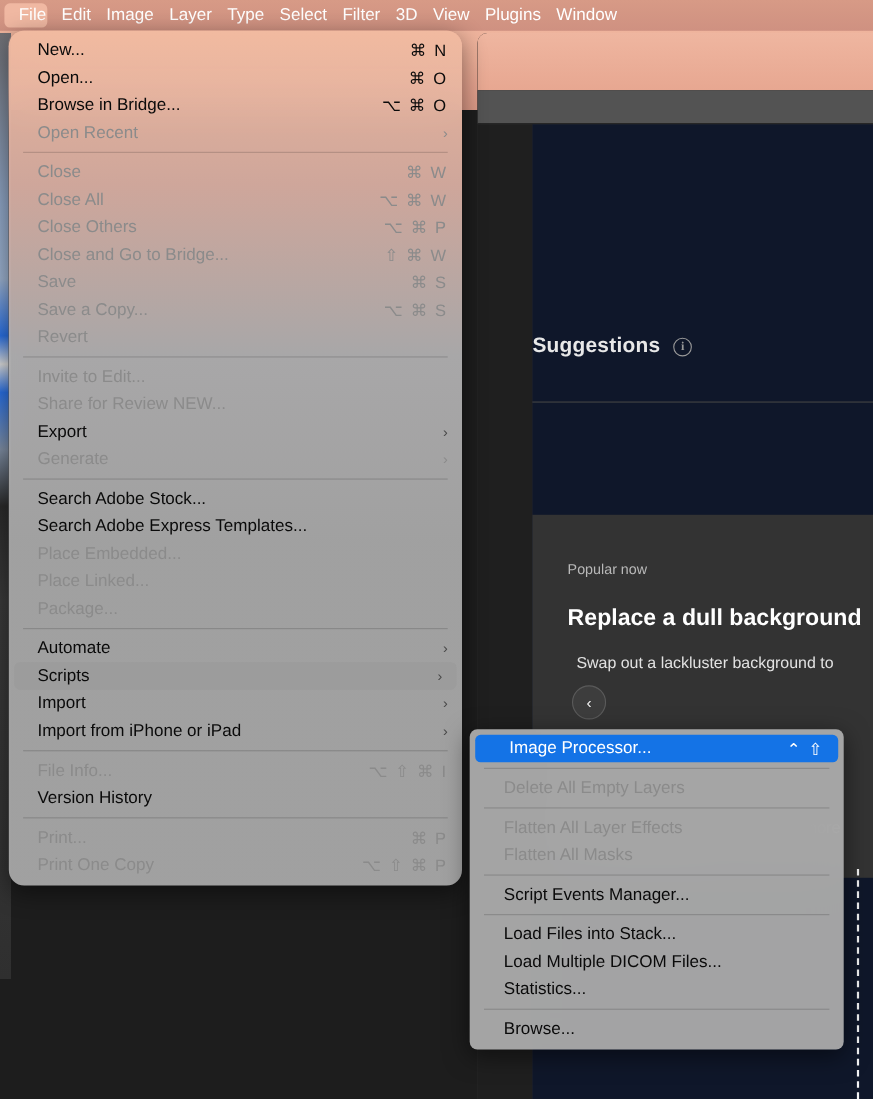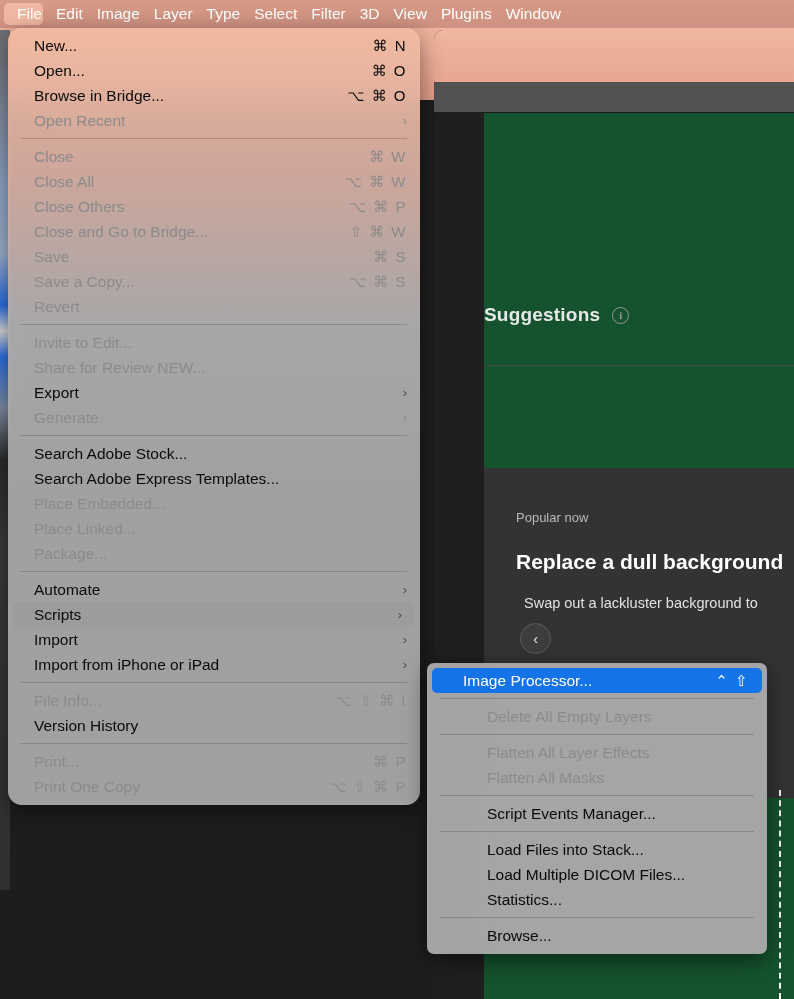--- a/index.html
+++ b/index.html
@@ -30,21 +30,21 @@
   .ps-body{
     position:absolute; left:0; top:83px; width:360px; height:886px;
     background:#323232;
   }
   .ps-panel-left{
     position:absolute; left:0; top:0; width:50px; height:886px;
     background:#1f1f1f;
   }
   .ps-content{
     position:absolute; left:50px; top:0; right:0; bottom:0;
-    background:#14532d;
+    background:#0f172a;
   }
 
   
   .sugg-head{
     position:absolute; left:0px; top:182px; width:310px; height:40px;
     display:flex; align-items:center; gap:12px; padding-left:0px;
   }
   .sugg-title{ color:#e8e8e8; font-size:19px; font-weight:bold; letter-spacing:.2px; }
   .info-icon{
     width:17px; height:17px; border-radius:50%; border:1.4px solid #9a9a9a;
@@ -125,21 +125,21 @@
   .msep{ height:1px; background:rgba(0,0,0,.17); margin:5px 13px; }
 
   
   .sub-menu{
     position:absolute; left:427px; top:663px; width:340px;
     background:rgba(170,170,170,0.96); border-radius:7px;
     box-shadow:0 6px 22px rgba(0,0,0,.5);
     padding:5px 0 6px 0; z-index:60;
     -webkit-backdrop-filter:blur(18px); backdrop-filter:blur(18px);
   }
-  .sub-menu .mi{ padding:0 13px 0 31px; color:#0a0a0a;margin-left:29px; }
+  .sub-menu .mi{ padding:0 13px 0 31px; color:#0a0a0a; }
   .sub-menu .mi.dis{ color:#8b8b8b; }
   .sub-menu .mi.sel{
     background:#1473e6; color:#ffffff; margin:0 5px; border-radius:5px; 
   }
   .sub-menu .mi.sel .sc{ color:#ffffff; }
   .sub-menu .msep{ margin:5px 13px; }
 </style>
 </head>
 <body>
 

